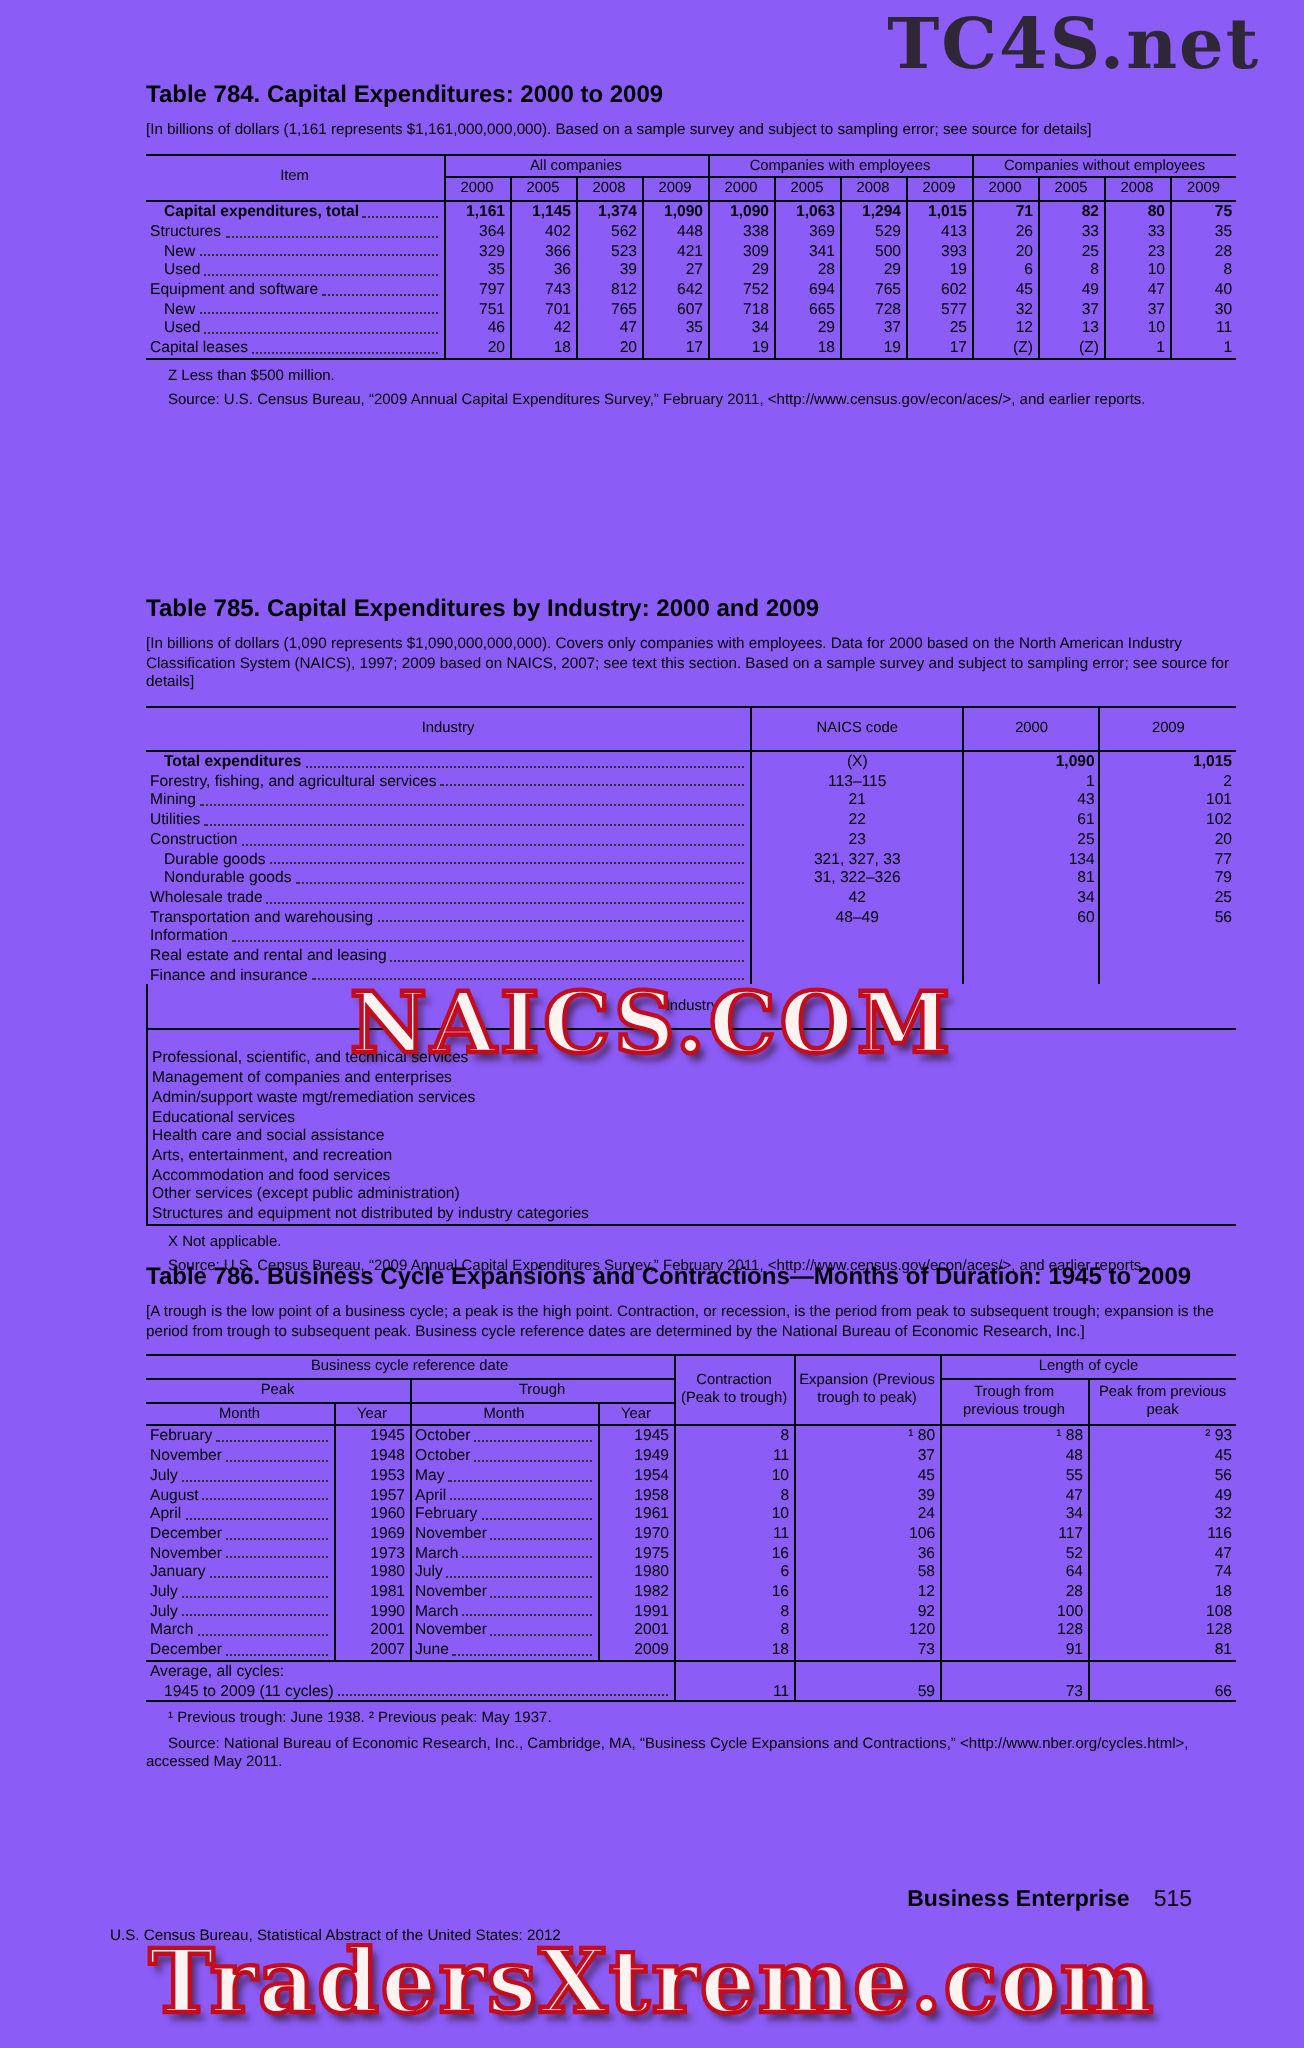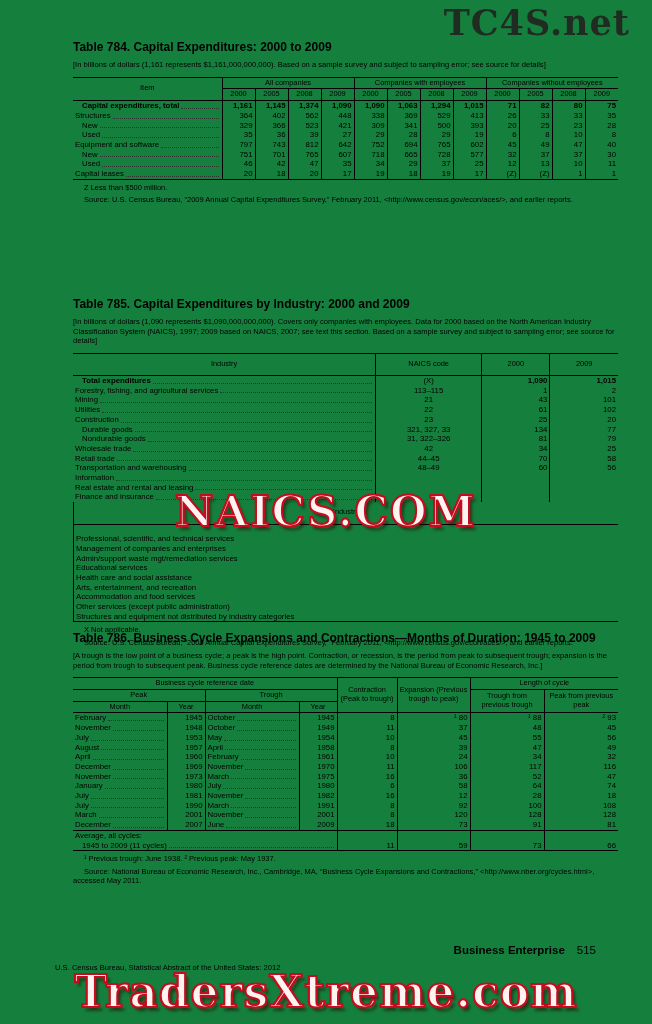--- a/index.html
+++ b/index.html
@@ -1,18 +1,18 @@
 <!DOCTYPE html>
 <html><head>
 <meta charset="utf-8">
 <style>
 *{box-sizing:border-box;}
 html,body{margin:0;padding:0;}
 body{background:#9a9a9a;}
-.page{position:relative;width:652px;height:1024px;margin:0 auto;background:#15803d;
+.page{position:relative;width:652px;height:1024px;margin:0 auto;background:#8b5cf6;
       font-family:"Liberation Sans",sans-serif;color:#000;overflow:hidden;}
 .block{position:absolute;left:73px;width:545px;}
 #t784-block{top:40px;}
 #t785-block{top:297px;}
 #t786-block{top:631px;}
 .tbl-title{font-size:12px;font-weight:bold;margin:0 0 6px 0;line-height:14px;}
 .tbl-note{font-size:7.6px;line-height:9.5px;margin:0 0 7px 0;}
 table.tbl{border-collapse:collapse;table-layout:fixed;width:100%;font-size:7.8px;}
 table.t784,table.t786{border-top:1.4px solid #000;border-bottom:1.4px solid #000;}
 .tbl th{font-weight:normal;font-size:7.4px;line-height:8.8px;text-align:center;vertical-align:middle;padding:1px 2px;}
@@ -369,31 +369,20 @@
                   <span class="dots"></span>
                 </div>
               </td>
               <td class="code b-l">42</td>
               <td class="num b-l">34</td>
               <td class="num b-l">25</td>
             </tr>
             <tr>
               <td class="item-cell">
                 <div class="lead">
-                  <span>Retail trade</span>
-                  <span class="dots"></span>
-                </div>
-              </td>
-              <td class="code b-l">44–45</td>
-              <td class="num b-l">70</td>
-              <td class="num b-l">58</td>
-            </tr>
-            <tr>
-              <td class="item-cell">
-                <div class="lead">
                   <span>Transportation and warehousing</span>
                   <span class="dots"></span>
                 </div>
               </td>
               <td class="code b-l">48–49</td>
               <td class="num b-l">60</td>
               <td class="num b-l">56</td>
             </tr>
             <tr>
               <td class="item-cell">

